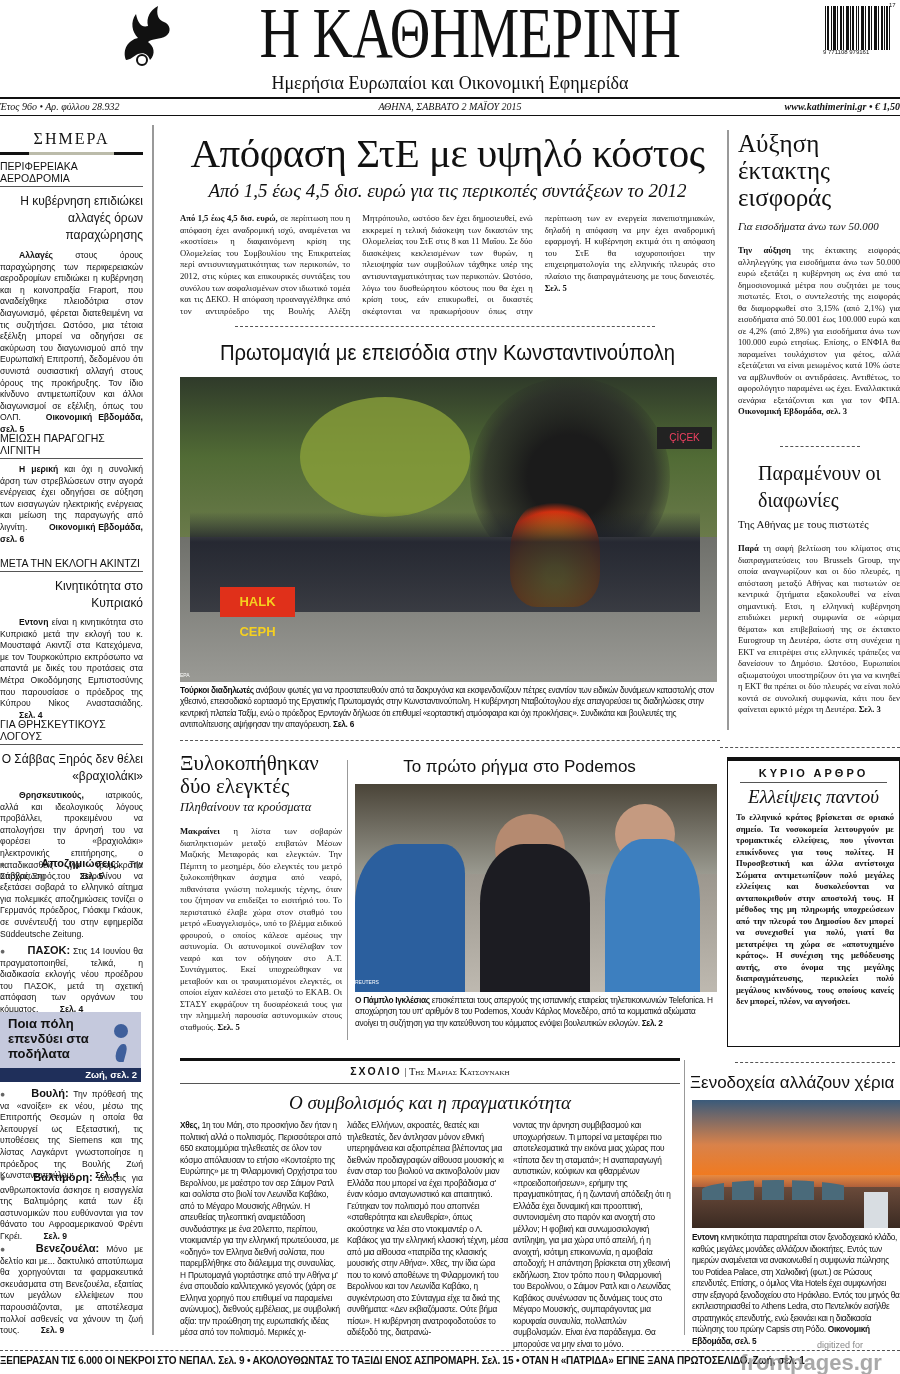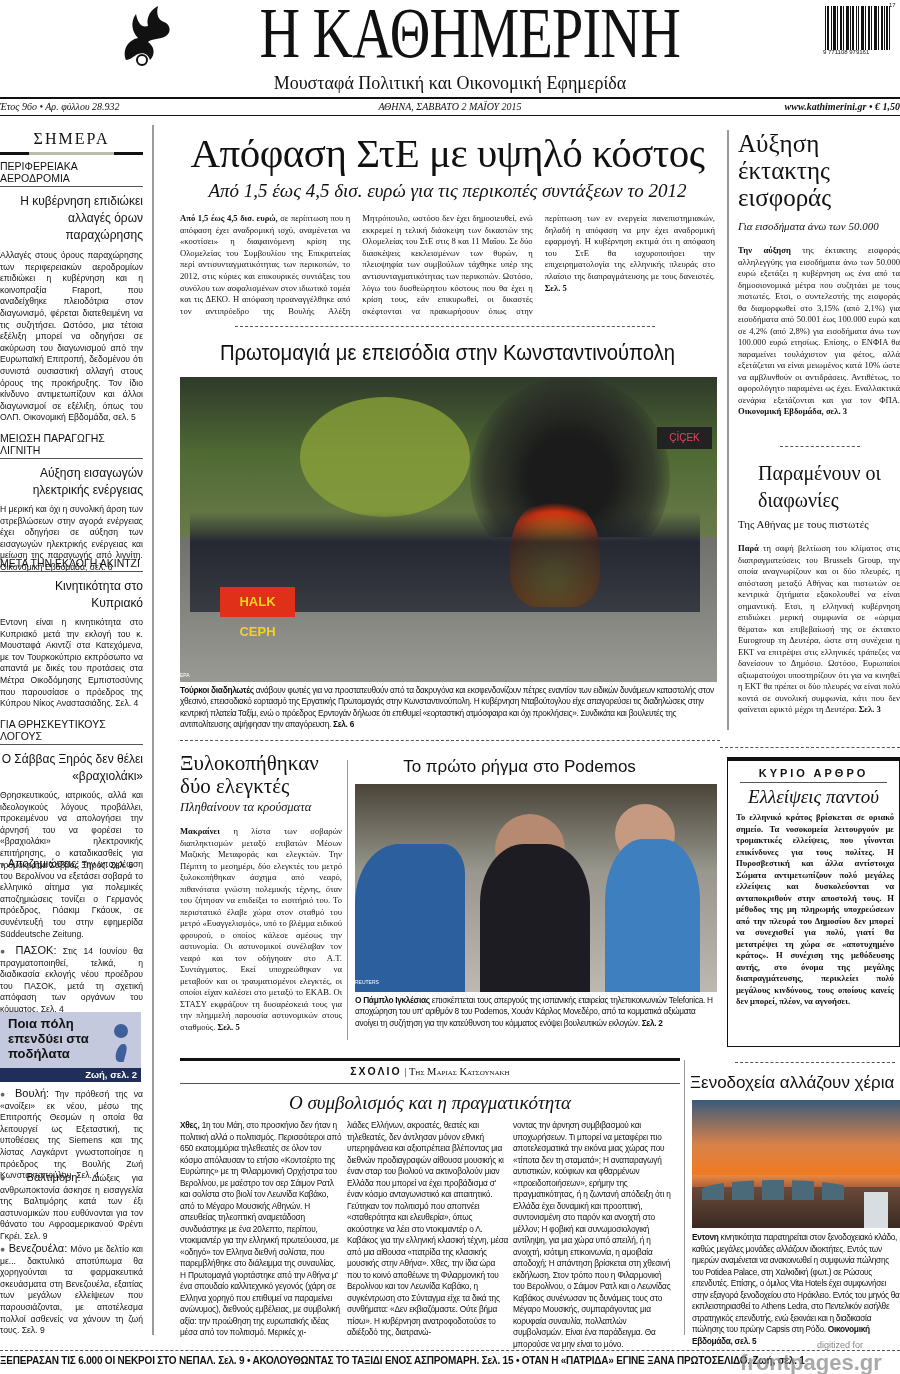--- a/index.html
+++ b/index.html
@@ -17,21 +17,21 @@
   #tagline { left: 0; top: 73px; width: 900px; text-align: center; font-size: 18px; }
   #barcode { left: 823px; top: 2px; width: 75px; height: 58px; }
   .mast-rule { left: 0; width: 900px; height: 2px; background: #111; }
   .meta { top: 101px; font-size: 10px; font-style: italic; }
 
   
   .lc { left: 0; width: 143px; }
   .kicker { font-size: 10.5px; text-transform: uppercase; border-bottom: 1px solid #555; padding-bottom: 2px; }
   .lhead { font-weight: normal; font-size: 12px; line-height: 17px; text-align: right; }
   .lbody { font-size: 8.6px; line-height: 11.6px; text-align: justify; }
-  .lbody b { font-weight: normal; }
+  .lbody b { font-weight: bold; padding-left: 19px; }
 
   
   .body3 { font-size: 8.6px; line-height: 11.6px; text-align: justify; font-family: "Liberation Serif", serif; }
   .rbody { font-size: 8.6px; line-height: 11.5px; text-align: justify; font-family: "Liberation Serif", serif; }
 </style>
 </head>
 <body>
 
 <div class="abs" id="logo">
   <svg width="66" height="66" viewBox="0 0 66 66">
@@ -63,41 +63,40 @@
         <rect x="55" y="4" width="1" height="44"></rect>
         <rect x="58" y="4" width="2" height="44"></rect>
         <rect x="61" y="4" width="1" height="44"></rect>
         <rect x="63" y="4" width="2" height="44"></rect>
         <rect x="66" y="4" width="1" height="44"></rect>
     </g>
   </svg>
   <span class="abs" style="left:0;top:47px;font-size:6px;">9 771108 979161</span>
   <span class="abs" style="left:66px;top:0;font-size:6px;">17</span>
 </div>
-<div class="abs serif" id="tagline">Μουσταφά Πολιτική και Οικονομική Εφημερίδα</div>
+<div class="abs serif" id="tagline">Ημερήσια Ευρωπαίοι και Οικονομική Εφημερίδα</div>
 <div class="abs mast-rule" style="top:97px;"></div>
 <div class="abs meta serif" style="left:0;">Έτος 96ο • Αρ. φύλλου 28.932</div>
 <div class="abs meta serif" style="left:0;width:900px;text-align:center;">ΑΘΗΝΑ, ΣΑΒΒΑΤΟ 2 ΜΑΪΟΥ 2015</div>
 <div class="abs meta serif" style="right:0;font-weight:bold;">www.kathimerini.gr • € 1,50</div>
 <div class="abs mast-rule" style="top:115px;height:1px;"></div>
 
 <div class="abs vline" style="left:152px;top:125px;height:1210px;"></div>
 
 <div class="abs lc serif" style="top:130px;text-align:center;font-size:16px;letter-spacing:2px;">ΣΗΜΕΡΑ</div>
 <div class="abs" style="left:0;top:152px;width:143px;height:3px;background:linear-gradient(90deg,#111 20%,#bba 20%,#bba 80%,#111 80%);"></div>
 
 <div class="abs lc" style="top:160px;">
   <div class="kicker">ΠΕΡΙΦΕΡΕΙΑΚΑ ΑΕΡΟΔΡΟΜΙΑ</div>
   <div class="lhead" style="margin-top:6px;">Η κυβέρνηση επιδιώκει αλλαγές όρων παραχώρησης</div>
   <div class="lbody" style="margin-top:6px;"><b>Αλλαγές</b><span> στους όρους παραχώρησης των περιφερειακών αεροδρομίων επιδιώκει η κυβέρνηση και η κοινοπραξία Fraport, που αναδείχθηκε πλειοδότρια στον διαγωνισμό, φέρεται διατεθειμένη να τις συζητήσει. Ωστόσο, μια τέτοια εξέλιξη μπορεί να οδηγήσει σε ακύρωση του διαγωνισμού από την Ευρωπαϊκή Επιτροπή, δεδομένου ότι συνιστά ουσιαστική αλλαγή στους όρους της προκήρυξης. Τον ίδιο κίνδυνο αντιμετωπίζουν και άλλοι διαγωνισμοί σε εξέλιξη, όπως του ΟΛΠ. </span><b>Οικονομική Εβδομάδα, σελ. 5</b></div>
 </div>
 
 <div class="abs lc" style="top:432px;">
   <div class="kicker">ΜΕΙΩΣΗ ΠΑΡΑΓΩΓΗΣ ΛΙΓΝΙΤΗ</div>
-  <div class="lhead" style="margin-top:6px;">Αύξηση εισαγωγών ηλεκτρικής ενέργειας</div>
   <div class="lbody" style="margin-top:5px;"><b>Η μερική</b><span> και όχι η συνολική άρση των στρεβλώσεων στην αγορά ενέργειας έχει οδηγήσει σε αύξηση των εισαγωγών ηλεκτρικής ενέργειας και μείωση της παραγωγής από λιγνίτη. </span><b>Οικονομική Εβδομάδα, σελ. 6</b></div>
 </div>
 
 <div class="abs lc" style="top:557px;">
   <div class="kicker">ΜΕΤΑ ΤΗΝ ΕΚΛΟΓΗ ΑΚΙΝΤΖΙ</div>
   <div class="lhead" style="margin-top:6px;">Κινητικότητα στο Κυπριακό</div>
   <div class="lbody" style="margin-top:5px;"><b>Εντονη</b><span> είναι η κινητικότητα στο Κυπριακό μετά την εκλογή του κ. Μουσταφά Ακιντζί στα Κατεχόμενα, με τον Τουρκοκύπριο εκπρόσωπο να απαντά με δικές του προτάσεις στα Μέτρα Οικοδόμησης Εμπιστοσύνης που παρουσίασε ο πρόεδρος της Κύπρου Νίκος Αναστασιάδης. </span><b>Σελ. 4</b></div>
 </div>
 
 <div class="abs lc" style="top:718px;">

